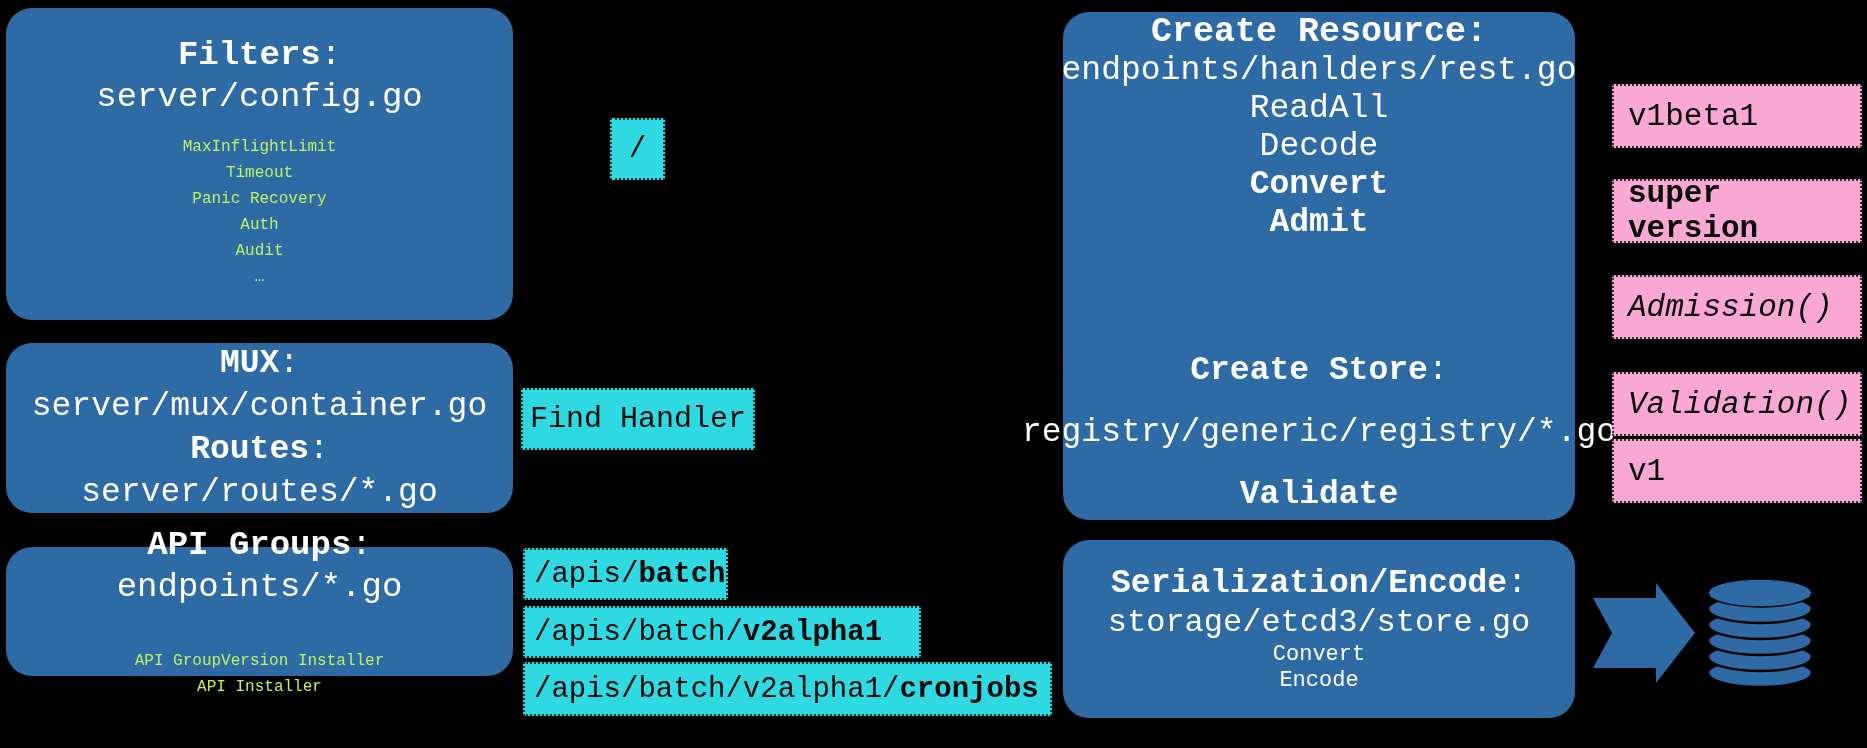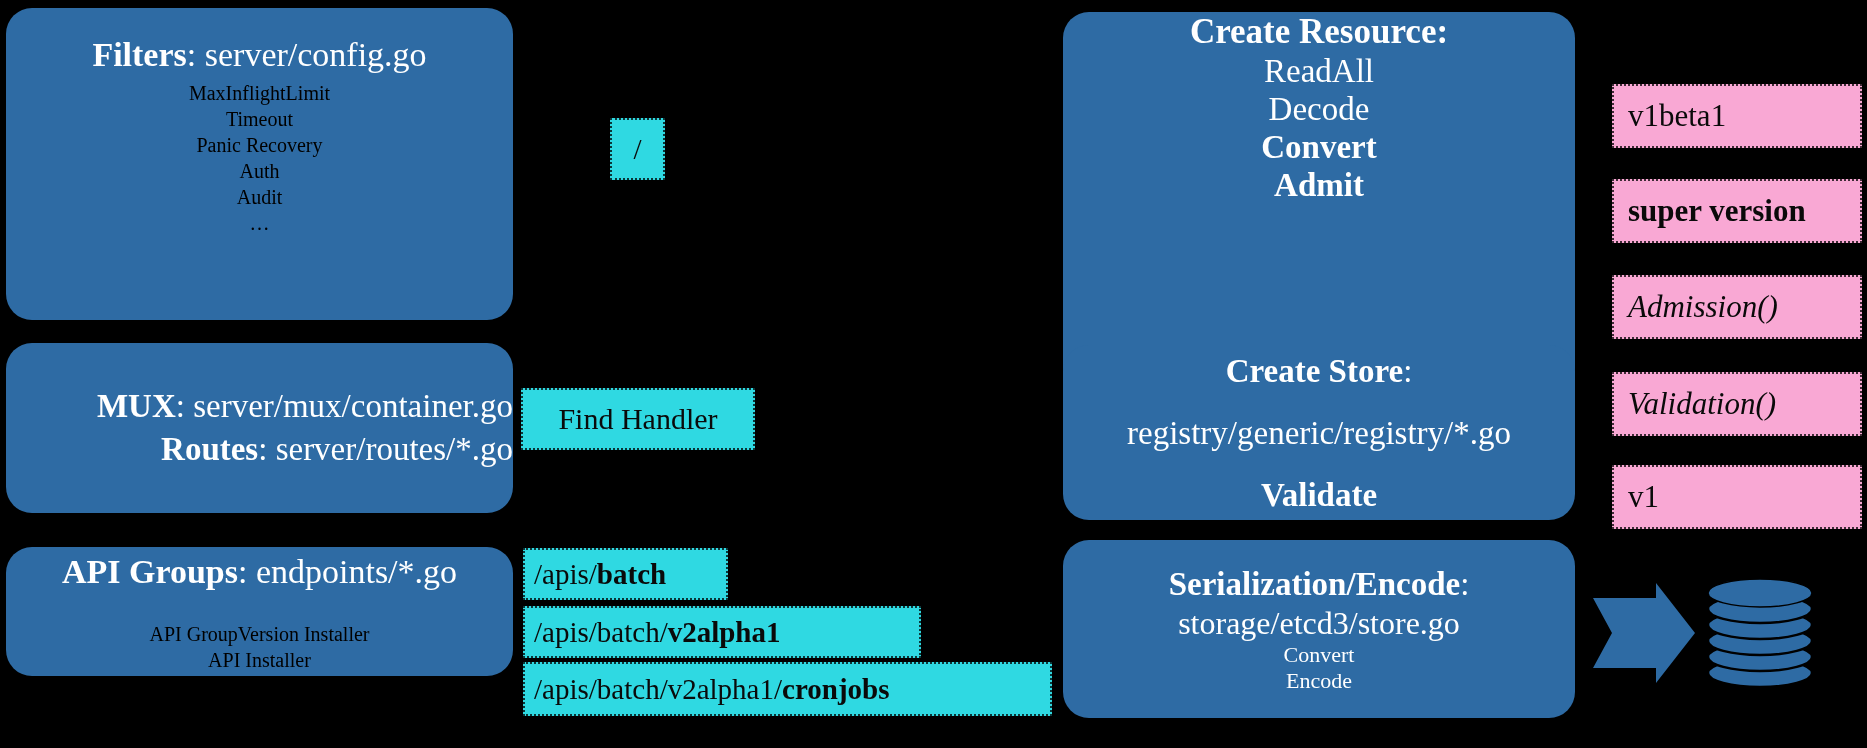--- a/index.html
+++ b/index.html
@@ -1,28 +1,28 @@
 <!DOCTYPE html>
 <html><head>
 <meta charset="utf-8">
 <style>
   html,body{margin:0;padding:0;background:#000;}
   *{box-sizing:border-box;}
   .stage{
     position:relative;width:1867px;height:748px;background:#000;overflow:hidden;
-    font-family:Liberation Serif, serif;
+    font-family:Liberation Mono, monospace;
     padding-left:6px;
   }
   .bluebox{
     position:absolute;background:#2e6ba4;border-radius:26px;color:#fff;
     display:flex;flex-direction:column;align-items:center;text-align:center;
   }
   .bluebox .title{font-size:34px;line-height:42px;font-weight:normal;}
   .bluebox .title b{font-weight:bold;}
-  .sublist{font-size:20px;line-height:26px;margin-top:4px;color:#000000;}
+  .sublist{font-size:16px;line-height:26px;margin-top:16px;color:#bef264;}
   .cyan{
     position:absolute;background:#2fd9e2;color:#0a0a0a;
     border:2px dotted rgba(0,0,0,0.75);
     display:flex;align-items:center;font-size:29px;line-height:1;
   }
   .cyan b{font-weight:bold;}
   .cyan.center{justify-content:center;}
   .cyan.padded{padding-left:9px;}
   .verlabel{
     position:absolute;left:1612px;width:250px;height:64px;
@@ -51,21 +51,21 @@
   #create-store-box .line{font-size:33px;line-height:42px;}
   #serialization-box{left:1063px;top:540px;width:512px;height:178px;justify-content:center;}
   #serialization-box .line1{font-size:33px;line-height:40px;}
   #serialization-box .line2{font-size:32px;line-height:38px;}
   #serialization-box .small{font-size:22px;line-height:26px;}
   
   #verlabel-0{top:84px;}
   #verlabel-1{top:179px;}
   #verlabel-2{top:275px;}
   #verlabel-3{top:372px;}
-  #verlabel-4{top:465px;}
+  #verlabel-4{top:439px;}
   
   #flow-arrow{position:absolute;left:1593px;top:583px;width:102px;height:100px;}
   #database{position:absolute;left:1703px;top:578px;width:114px;height:112px;}
 </style>
 </head>
 <body>
 
 <div class="stage">
 
   <div class="bluebox" id="filters-box">
@@ -109,20 +109,21 @@
       <span>/apis/batch/</span>
       <b>v2alpha1</b>
     </div>
   <div class="cyan padded" id="apis-row-2">
       <span>/apis/batch/v2alpha1/</span>
       <b>cronjobs</b>
     </div>
 
   <div class="bluebox" id="create-resource-box">
     <div class="title">Create Resource:</div>
+    <div class="rline">endpoints/hanlders/rest.go</div>
     <div class="rline">ReadAll</div>
     <div class="rline">Decode</div>
     <div class="rline bold">Convert</div>
     <div class="rline bold">Admit</div>
   </div>
 
   <div class="bluebox" id="create-store-box">
     <div class="line"><b>Create Store</b><span>:</span></div>
     <div class="line">registry/generic/registry/*.go</div>
     <div class="line"><b>Validate</b></div>

